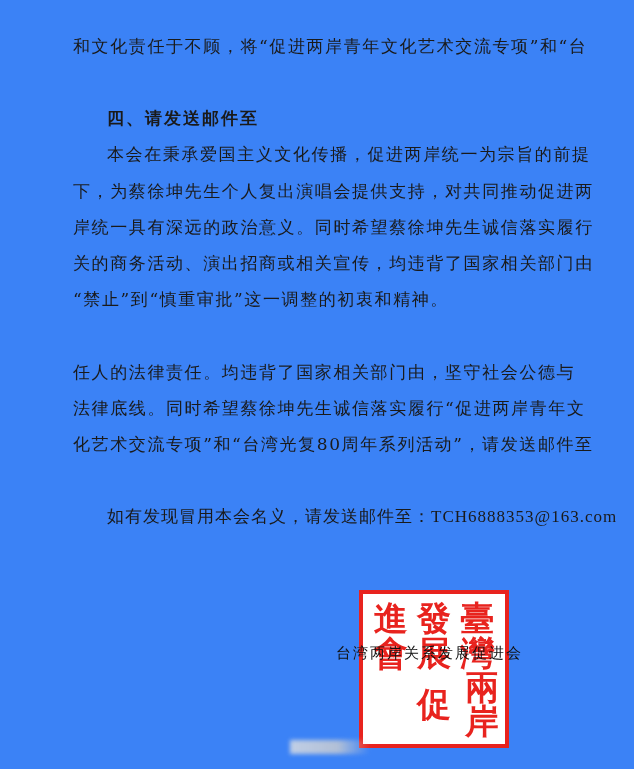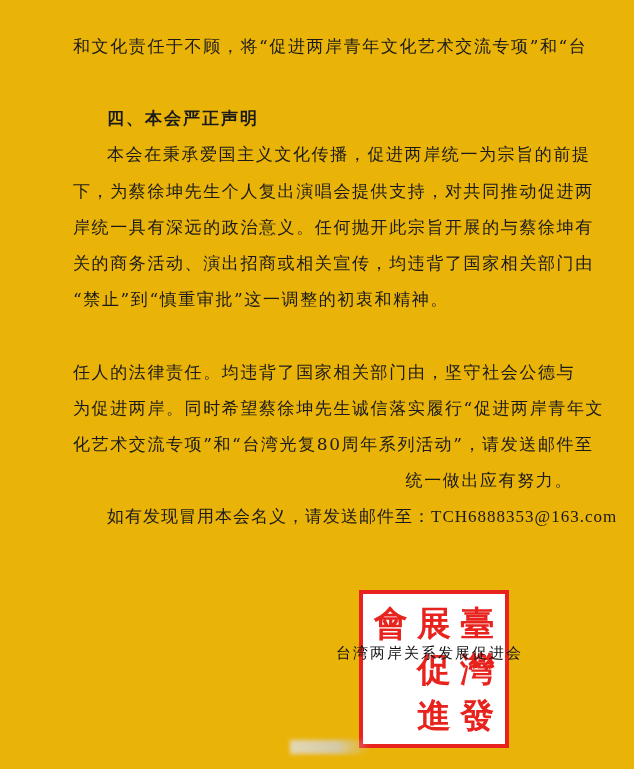--- a/index.html
+++ b/index.html
@@ -1,20 +1,20 @@
 <!DOCTYPE html>
 <html><head>
   <meta charset="utf-8">
   <style>
     html, body { margin: 0; padding: 0; }
     body {
       width: 634px; height: 769px; background: #fdfdfd; position: relative; overflow: hidden;
       font-family: "DejaVu Serif", "Liberation Serif", serif; color: #1a1a1a;
     }
-    .page { position: absolute; left: 0; top: 0; width: 634px; height: 769px; background: #eab308; }
+    .page { position: absolute; left: 0; top: 0; width: 634px; height: 769px; background: #3b82f6; }
     .line {
       position: absolute; left: 73px; width: 500px; font-size: 17px; line-height: 22px;
       letter-spacing: 1.6px; white-space: nowrap;
     }
     .indent { left: 107px; font-family: Liberation Serif, serif; }
     .bold { font-weight: normal; text-align: right; }
     .heading { font-weight: bold; left: 107px; letter-spacing: 2px; }
     .seal {
       position: absolute; left: 359px; top: 590px; width: 150px; height: 158px;
       border: 4px solid #e8231e; box-sizing: border-box; background: #fff;
@@ -35,40 +35,40 @@
       filter: blur(2px); opacity: 0.8;
     }
   </style>
 </head>
 <body>
 
 <div class="page">
 
   <div class="line" style="top:35px">和文化责任于不顾，将“促进两岸青年文化艺术交流专项”和“台</div>
 
-  <div class="line heading" style="top:107px">四、本会严正声明</div>
+  <div class="line heading" style="top:107px">四、请发送邮件至</div>
 
   <div class="line indent" style="top:144px">本会在秉承爱国主义文化传播，促进两岸统一为宗旨的前提</div>
   <div class="line" style="top:180px">下，为蔡徐坤先生个人复出演唱会提供支持，对共同推动促进两</div>
-  <div class="line" style="top:216px">岸统一具有深远的政治意义。任何抛开此宗旨开展的与蔡徐坤有</div>
+  <div class="line" style="top:216px">岸统一具有深远的政治意义。同时希望蔡徐坤先生诚信落实履行</div>
   <div class="line" style="top:288px">“禁止”到“慎重审批”这一调整的初衷和精神。</div>
   <div class="line" style="top:252px">关的商务活动、演出招商或相关宣传，均违背了国家相关部门由</div>
 
   <div class="line" style="top:361px">任人的法律责任。均违背了国家相关部门由，坚守社会公德与</div>
   <div class="line" style="top:397px">
-    <span>为促进两岸。</span><span class="bold">同时希望蔡徐坤先生诚信落实履行“促进两岸青年文</span>
+    <span>法律底线。</span><span class="bold">同时希望蔡徐坤先生诚信落实履行“促进两岸青年文</span>
   </div>
   <div class="line bold" style="top:433px">化艺术交流专项”和“台湾光复80周年系列活动”，请发送邮件至</div>
-  <div class="line bold" style="top:469px">统一做出应有努力。</div>
 
   <div class="line indent" style="top:506px; letter-spacing:1px;">如有发现冒用本会名义，请发送邮件至：TCH6888353@163.com</div>
 
   <div class="seal">
     <span class="seal-char">臺</span>
     <span class="seal-char">灣</span>
+    <span class="seal-char">兩岸</span>
     <span class="seal-char">發</span>
     <span class="seal-char">展</span>
     <span class="seal-char">促</span>
     <span class="seal-char">進</span>
     <span class="seal-char">會</span>
   </div>
 
   <div class="signature">台湾两岸关系发展促进会</div>
 
   <div class="smudge"></div>

